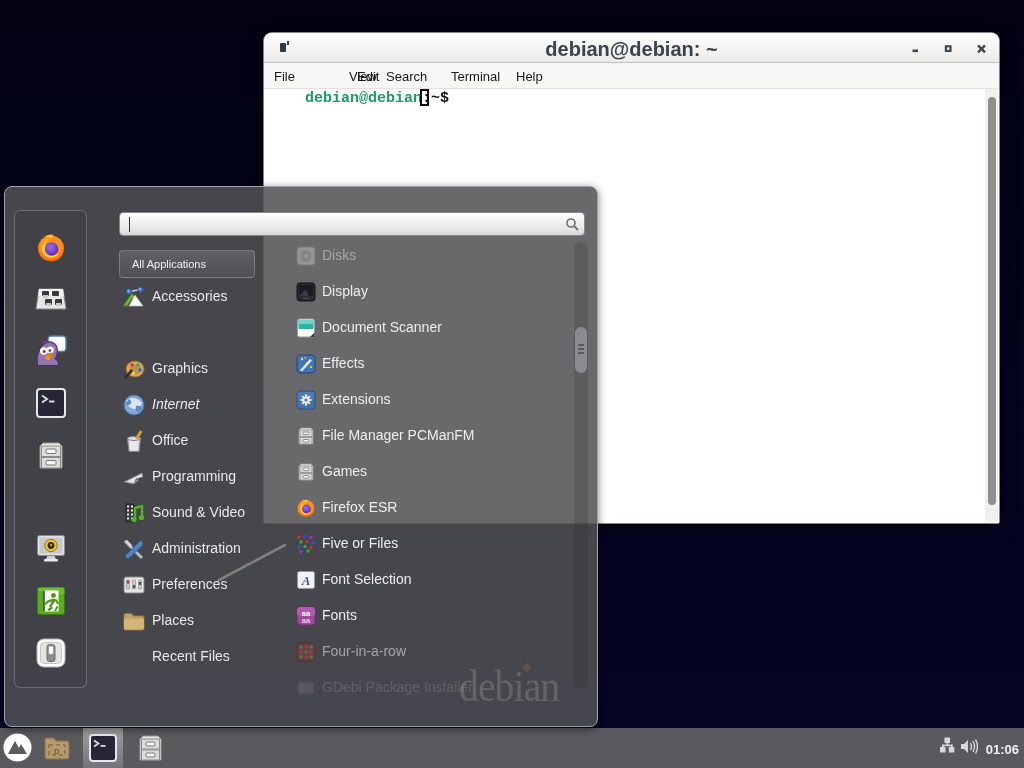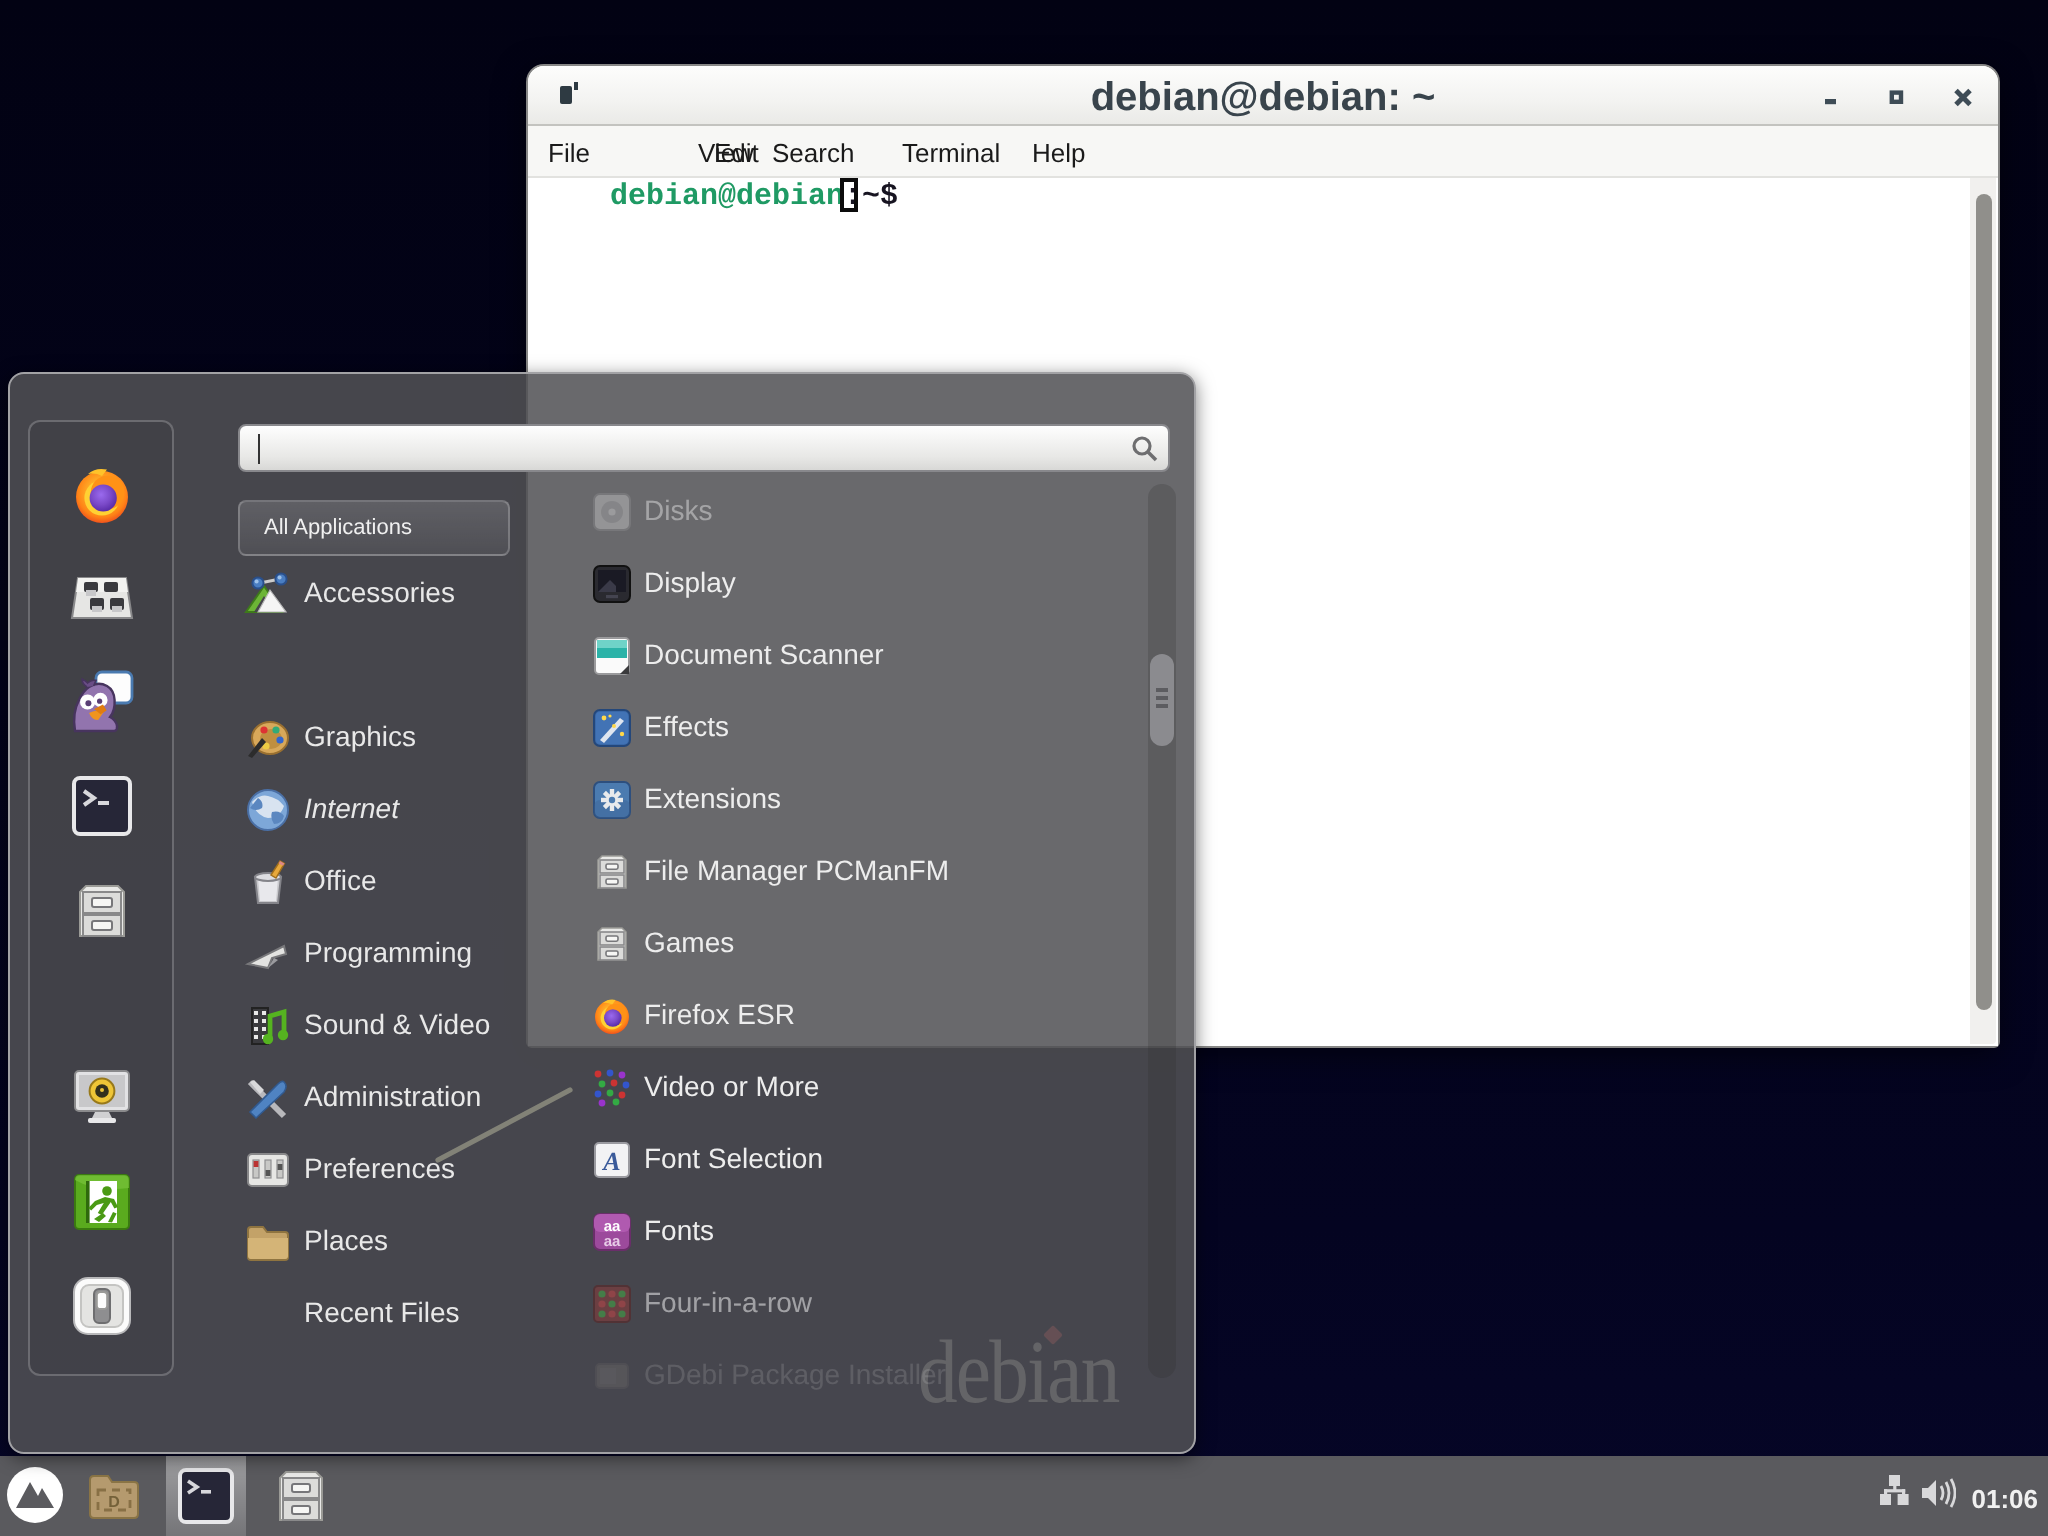--- a/index.html
+++ b/index.html
@@ -462,21 +462,21 @@
           <circle cx="5" cy="8" r="1.7" fill="#33aa44"></circle>
           <circle cx="11" cy="7.5" r="1.7" fill="#cc3333"></circle>
           <circle cx="17" cy="8.5" r="1.7" fill="#3355cc"></circle>
           <circle cx="3" cy="13" r="1.7" fill="#3355cc"></circle>
           <circle cx="9" cy="12.5" r="1.7" fill="#33aa44"></circle>
           <circle cx="15" cy="13.5" r="1.7" fill="#cc3333"></circle>
           <circle cx="5" cy="17.5" r="1.7" fill="#9933cc"></circle>
           <circle cx="12" cy="17" r="1.7" fill="#33aa44"></circle>
         </g>
       </svg>
-    <span class="at">Video or More</span>
+    <span class="at">Five or Files</span>
     </div>
   <div class="app" style="top:380px;">
     <svg class="ai" viewBox="0 0 20 20">
         <rect x="1.5" y="1.5" width="17" height="17" rx="2" fill="#f2f2f4" stroke="#9a9aa0"></rect>
         <text x="10" y="15" font-size="13" font-style="italic" font-weight="bold" font-family="serif" fill="#3a5a9a" text-anchor="middle">A</text>
       </svg>
     <span class="at">Font Selection</span>
     </div>
   <div class="app" style="top:416px;">
     <svg class="ai" viewBox="0 0 20 20">

